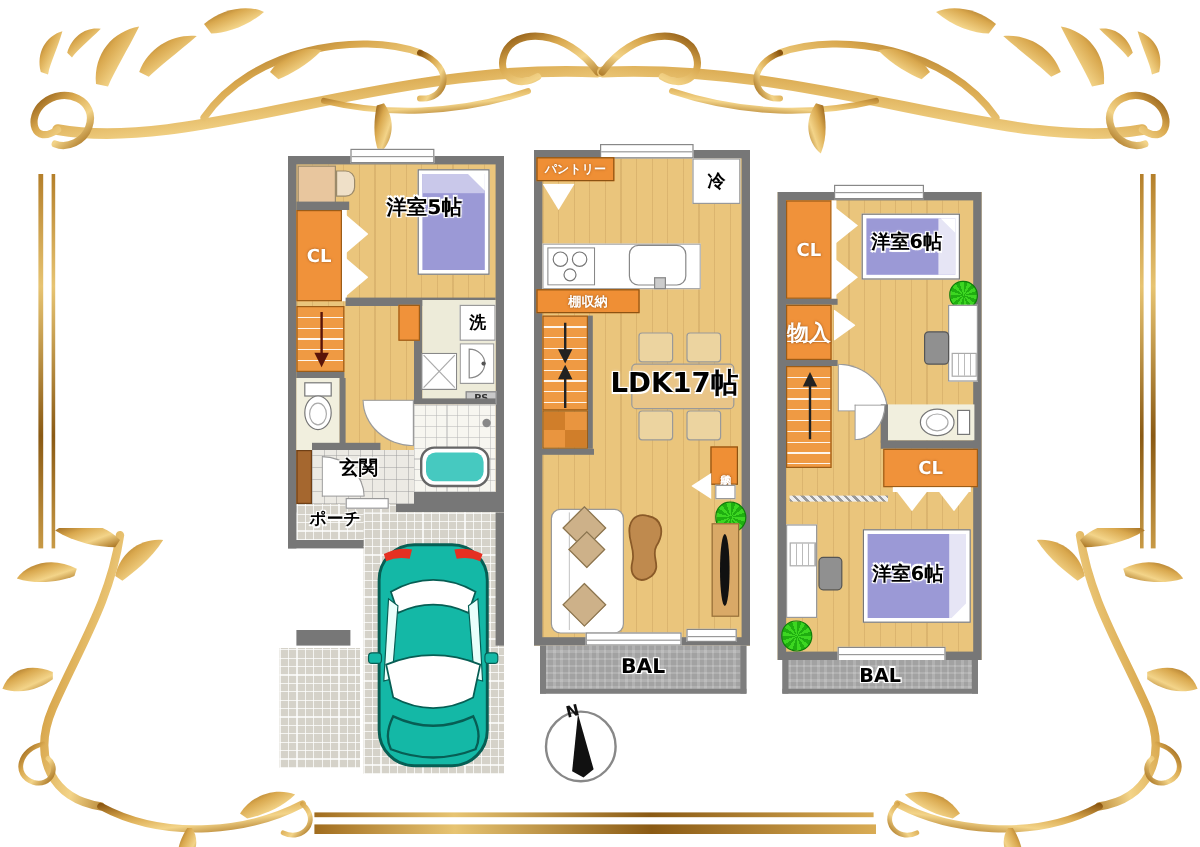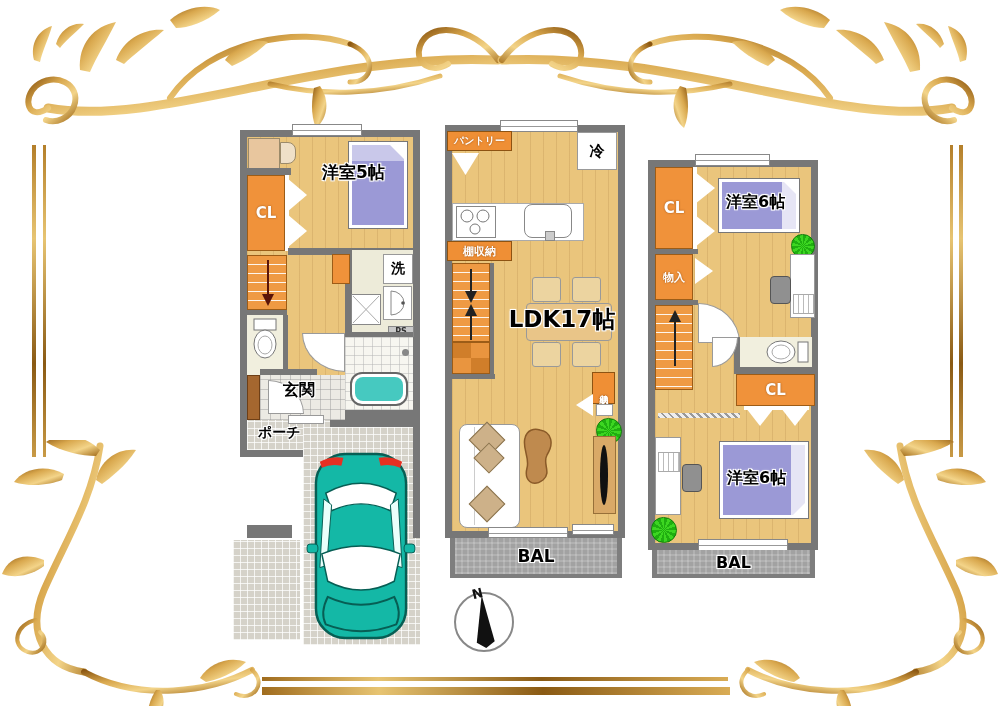--- a/index.html
+++ b/index.html
@@ -211,21 +211,21 @@
     <div class="abs" style="left:452px;top:203px;width:132px;height:38px;background:#fff;border:1px solid #aaa;box-sizing:border-box;"></div>
     <svg class="abs" style="left:456px;top:206px;" width="40" height="32">
       <rect x="0.5" y="0.5" width="39" height="31" fill="#fff" stroke="#888"></rect>
       <circle cx="11" cy="10" r="6" fill="none" stroke="#777"></circle>
         <circle cx="27" cy="10" r="6" fill="none" stroke="#777"></circle>
         <circle cx="19" cy="23" r="5" fill="none" stroke="#777"></circle>
     </svg>
     <div class="abs" style="left:524px;top:204px;width:48px;height:34px;background:#fff;border:1px solid #888;border-radius:8px;box-sizing:border-box;">
       <div style="position:absolute;left:20px;bottom:-4px;width:8px;height:8px;background:#ccc;border:1px solid #888;"></div>
     </div>
-    <div class="abs otag" style="left:447px;top:241px;width:65px;height:20px;">
+    <div class="abs otag" style="left:447px;top:241px;width:86px;height:20px;">
       <span class="wlabel" style="font-size:11px;">棚収納</span>
     </div>
 
     <div class="abs stairs" style="left:452px;top:263px;width:38px;height:79px;">
       <svg width="14" height="38" style="position:absolute;left:11px;top:3px;">
           <line x1="7" y1="2" x2="7" y2="26" stroke="#222" stroke-width="2"></line>
           <polygon points="1,24 13,24 7,36" fill="#222"></polygon>
         </svg>
       <svg width="14" height="38" style="position:absolute;left:11px;top:40px;">
           <polygon points="1,12 13,12 7,0" fill="#222"></polygon>
@@ -291,21 +291,21 @@
     </div>
     <div class="abs rlabel" style="left:726px;top:192px;font-size:16px;">洋室6帖</div>
     <div class="abs plant" style="left:791px;top:234px;width:24px;height:24px;"></div>
     <div class="abs deskw" style="left:790px;top:254px;width:25px;height:64px;">
       <div style="position:absolute;left:2px;bottom:3px;width:19px;height:18px;background:repeating-linear-gradient(90deg,#fff 0 4px,#bbb 4px 5px);border:1px solid #aaa;"></div>
     </div>
     <div class="abs chair-gray" style="left:770px;top:276px;width:21px;height:28px;"></div>
 
     <div class="abs wall" style="left:655px;top:249px;width:43px;height:5px;"></div>
     <div class="abs orange" style="left:655px;top:254px;width:38px;height:46px;display:flex;align-items:center;justify-content:center;">
-      <span class="wlabel" style="font-size:11px;">物入</span>
+      <span class="wlabel" style="font-size:18px;text-decoration:underline;">物入</span>
     </div>
     <div class="abs tri-r" style="left:695px;top:258px;width:18px;height:26px;"></div>
     <div class="abs wall" style="left:655px;top:300px;width:43px;height:5px;"></div>
     <div class="abs stairs" style="left:655px;top:305px;width:38px;height:85px;">
       <svg width="14" height="60" style="position:absolute;left:12px;top:4px;">
           <polygon points="1,12 13,12 7,0" fill="#222"></polygon>
           <line x1="7" y1="10" x2="7" y2="56" stroke="#222" stroke-width="2"></line>
         </svg>
     </div>
     <div class="abs arc" style="left:698px;top:303px;width:42px;height:40px;border-radius:0 100% 0 0;"></div>

